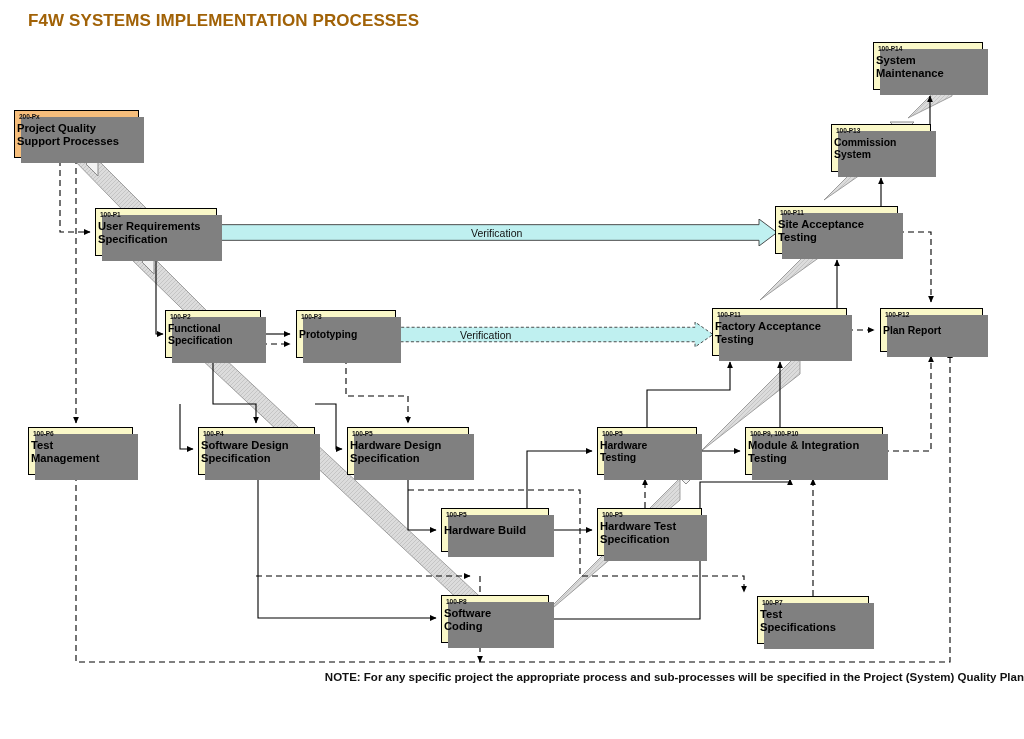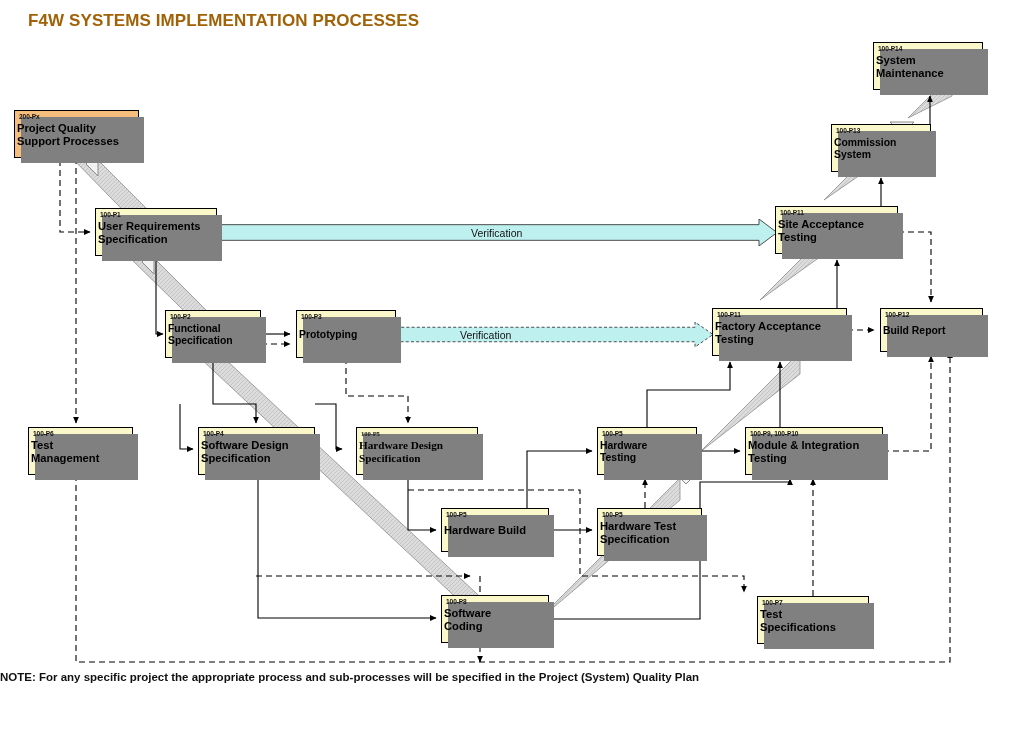--- a/index.html
+++ b/index.html
@@ -21,21 +21,21 @@
     font-weight: bold;
     letter-spacing: 0.1px;
     color: #a16207;
     white-space: nowrap;
   }
 
   .note {
     position: absolute;
     left: 0; right: 0;
     top: 671px;
-    text-align: left;
+    text-align: right;
     font-size: 11.5px;
     font-weight: bold;
     color: #111111;
   }
 
   
   svg.layer {
     position: absolute; left: 0; top: 0;
     width: 1024px; height: 739px;
     overflow: visible;
@@ -243,21 +243,21 @@
         <div class="label">Prototyping</div>
       </div>
       <div class="node" style="left: 28px; top: 427px; width: 105px; height: 48px;">
         <div class="code">100-P6</div>
         <div class="label">Test<br>Management</div>
       </div>
       <div class="node" style="left: 198px; top: 427px; width: 117px; height: 48px;">
         <div class="code">100-P4</div>
         <div class="label">Software Design<br>Specification</div>
       </div>
-      <div class="node" style="left: 356px; top: 427px; width: 122px; height: 48px; font-family: Liberation Serif, serif;">
+      <div class="node" style="left: 347px; top: 427px; width: 122px; height: 48px;">
         <div class="code">100-P5</div>
         <div class="label">Hardware Design<br>Specification</div>
       </div>
       <div class="node" style="left: 441px; top: 508px; width: 108px; height: 44px;">
         <div class="code">100-P5</div>
         <div class="label">Hardware Build</div>
       </div>
       <div class="node" style="left: 597px; top: 508px; width: 105px; height: 48px;">
         <div class="code">100-P5</div>
         <div class="label">Hardware Test<br>Specification</div>
@@ -277,21 +277,21 @@
       <div class="node" style="left: 745px; top: 427px; width: 138px; height: 48px;">
         <div class="code">100-P9, 100-P10</div>
         <div class="label">Module &amp; Integration<br>Testing</div>
       </div>
       <div class="node" style="left: 712px; top: 308px; width: 135px; height: 48px;">
         <div class="code">100-P11</div>
         <div class="label">Factory Acceptance<br>Testing</div>
       </div>
       <div class="node small" style="left: 880px; top: 308px; width: 103px; height: 44px;">
         <div class="code">100-P12</div>
-        <div class="label">Build Report</div>
+        <div class="label">Plan Report</div>
       </div>
       <div class="node" style="left: 775px; top: 206px; width: 123px; height: 48px;">
         <div class="code">100-P11</div>
         <div class="label">Site Acceptance<br>Testing</div>
       </div>
       <div class="node small" style="left: 831px; top: 124px; width: 100px; height: 48px;">
         <div class="code">100-P13</div>
         <div class="label">Commission<br>System</div>
       </div>
       <div class="node" style="left: 873px; top: 42px; width: 110px; height: 48px;">

